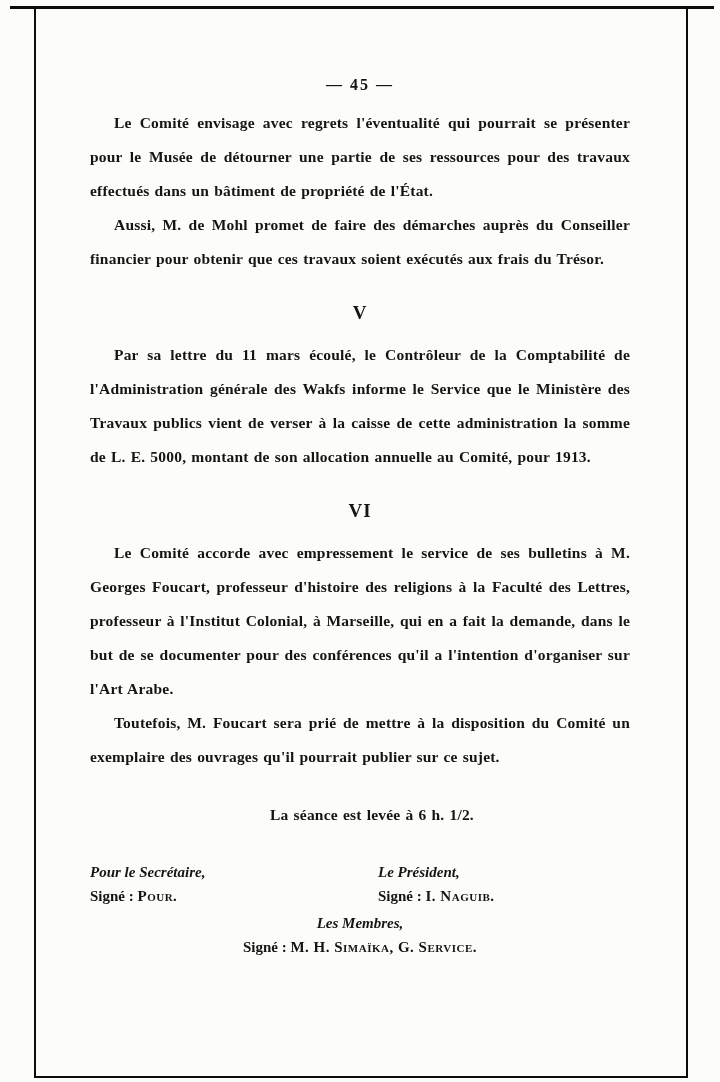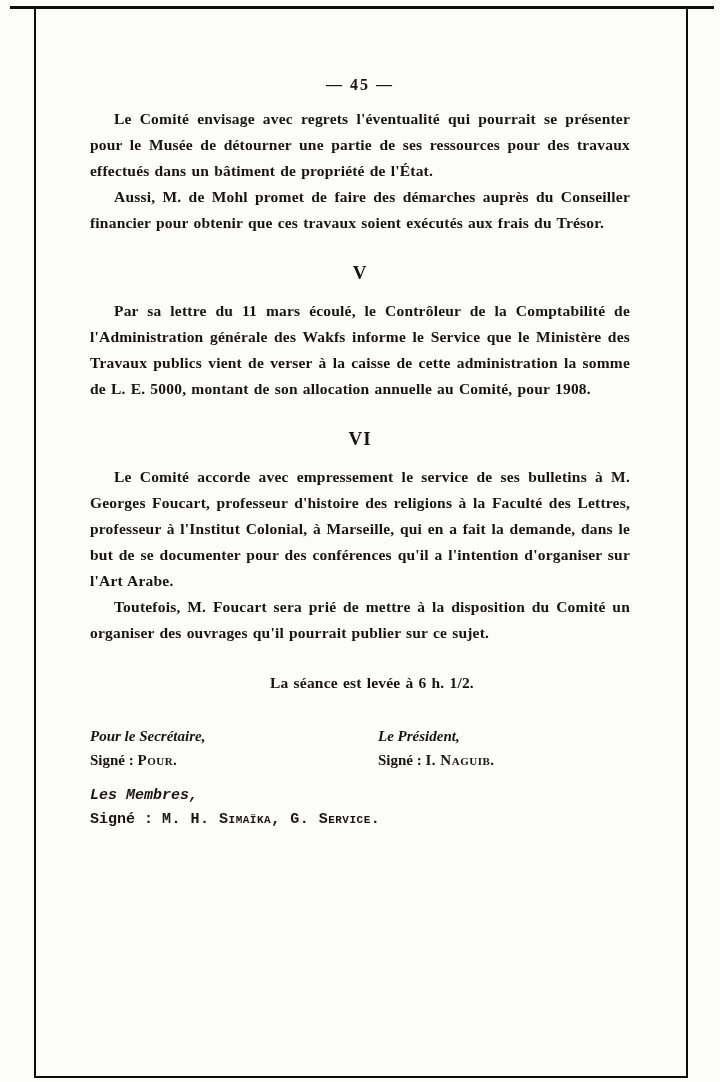--- a/index.html
+++ b/index.html
@@ -46,21 +46,21 @@
   .page-number {
     text-align: center;
     font-weight: 700;
     font-size: 16px;
     letter-spacing: 2px;
     margin-bottom: 12px;
   }
   p.body {
     margin: 0;
     font-size: 15.5px;
-    line-height: 26px;
+    line-height: 34px;
     font-weight: 700;
     text-align: justify;
     text-indent: 24px;
     letter-spacing: 0.2px;
     word-spacing: 1px;
   }
   .section-heading {
     text-align: center;
     font-weight: 700;
     font-size: 19px;
@@ -85,24 +85,23 @@
     text-align: left;
     line-height: 24px;
   }
   .sig-col.right {
     transform: translateX(18px);
   }
   .sig-title {
     font-style: italic;
   }
   .sig-center {
-    margin-top: 12px;
-    text-align: left;
+    margin-top: 3px;
+    text-align: center;
     line-height: 24px;
-    font-family: Liberation Mono, monospace;
   }
   .sc {
     font-variant: small-caps;
     letter-spacing: 0.5px;
   }
 </style>
 </head>
 <body>
 
 <div class="page">
@@ -110,27 +109,27 @@
 
   <div class="content">
     <div class="page-number">— 45 —</div>
 
     <p class="body">Le Comité envisage avec regrets l'éventualité qui pourrait se présenter pour le Musée de détourner une partie de ses ressources pour des travaux effectués dans un bâtiment de propriété de l'État.</p>
 
     <p class="body">Aussi, M. de Mohl promet de faire des démarches auprès du Conseiller financier pour obtenir que ces travaux soient exécutés aux frais du Trésor.</p>
 
     <div class="section-heading">V</div>
 
-    <p class="body">Par sa lettre du 11 mars écoulé, le Contrôleur de la Comptabilité de l'Administration générale des Wakfs informe le Service que le Ministère des Travaux publics vient de verser à la caisse de cette administration la somme de L. E. 5000, montant de son allocation annuelle au Comité, pour 1908.</p>
+    <p class="body">Par sa lettre du 11 mars écoulé, le Contrôleur de la Comptabilité de l'Administration générale des Wakfs informe le Service que le Ministère des Travaux publics vient de verser à la caisse de cette administration la somme de L. E. 5000, montant de son allocation annuelle au Comité, pour 1913.</p>
 
     <div class="section-heading">VI</div>
 
     <p class="body">Le Comité accorde avec empressement le service de ses bulletins à M. Georges Foucart, professeur d'histoire des religions à la Faculté des Lettres, professeur à l'Institut Colonial, à Marseille, qui en a fait la demande, dans le but de se documenter pour des conférences qu'il a l'intention d'organiser sur l'Art Arabe.</p>
 
-    <p class="body">Toutefois, M. Foucart sera prié de mettre à la disposition du Comité un organiser des ouvrages qu'il pourrait publier sur ce sujet.</p>
+    <p class="body">Toutefois, M. Foucart sera prié de mettre à la disposition du Comité un exemplaire des ouvrages qu'il pourrait publier sur ce sujet.</p>
 
     <p class="body closing">La séance est levée à 6 h. 1/2.</p>
 
     <div class="signatures">
       <div class="sig-row">
         <div class="sig-col">
           <div class="sig-title">Pour le Secrétaire,</div>
           <div class="sig-line">
             <span>Signé :</span>
             <span class="sc">Pour.</span>

